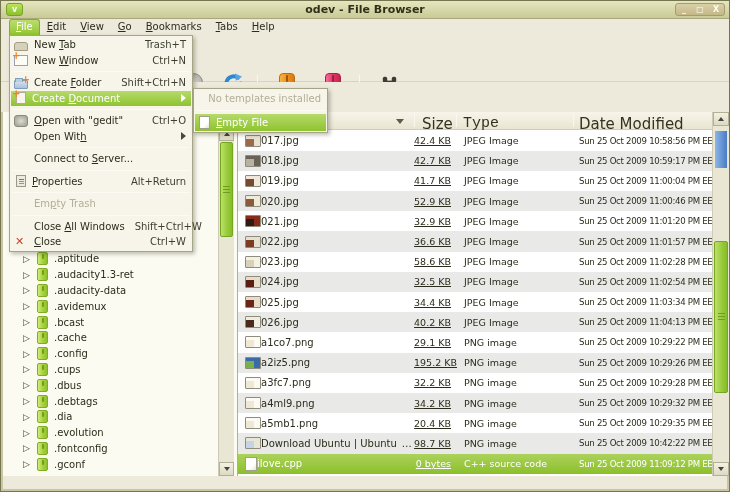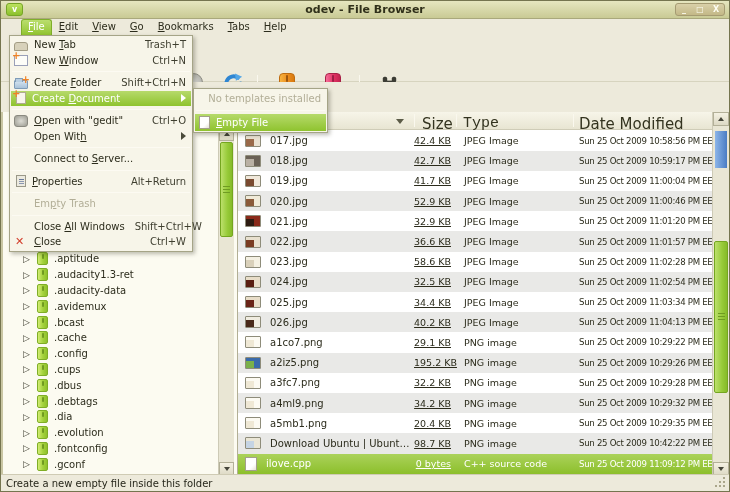--- a/index.html
+++ b/index.html
@@ -17,21 +17,21 @@
   .win-menu-btn{position:absolute;left:5px;top:2px;width:17px;height:13px;border-radius:3px;
     background:linear-gradient(#bce25f,#8bc02c);border:1px solid #76a526;color:#fff;
     font-size:8px;line-height:12px;text-align:center;font-weight:bold;}
   .title{flex:1;text-align:center;font-weight:bold;font-size:11px;color:#30301a;}
   .win-controls{position:absolute;right:4px;top:2px;height:13px;display:flex;
     background:linear-gradient(#d9d0a8,#c3b887);border:1px solid #a59b72;border-radius:3px;}
   .wc{width:16px;text-align:center;color:#fdfdf2;font-size:8px;line-height:12px;font-weight:bold;}
 
   
   .menubar{position:absolute;left:0;top:18px;right:0;height:16px;display:flex;
-    padding-left:20px;background:#edeadb;}
+    padding-left:8px;background:#edeadb;}
   .menu-btn{padding:1px 7px 0 7px;line-height:14px;color:#2c2c1c;}
   .menu-btn.active{background:linear-gradient(#bade6e,#92c531);color:#fff;
     border:1px solid #7fae2a;border-bottom:none;border-radius:3px 3px 0 0;padding:0 6px;}
 
   
   .toolbar{position:absolute;left:0;top:34px;right:0;height:47px;background:#edeadb;
     border-bottom:1px solid #d7d4bf;}
   .tool-btn{position:absolute;top:36px;display:flex;flex-direction:column;align-items:center;}
   .tool-btn .ticon{height:24px;display:flex;align-items:flex-end;}
   .tool-btn .tlabel{margin-top:2px;color:#2f2f20;}
@@ -95,21 +95,21 @@
     background:linear-gradient(#f7f5e9,#e8e5d2);border-bottom:1px solid #cfccb7;color:#33331f;}
   .hdr-cell{position:absolute;top:3px;font-size:15px;white-space:nowrap;}
   .hdr-sep{position:absolute;top:2px;bottom:2px;width:1px;background:#cfcbb5;border-right:1px solid #faf8ee;}
   .sort-chevron{position:absolute;left:158px;top:7px;width:0;height:0;
     border-left:4px solid transparent;border-right:4px solid transparent;border-top:5px solid #5b5b47;}
   .rows{position:absolute;left:0;top:18.5px;right:0;}
   .frow{display:flex;align-items:center;height:20.2px;background:#fff;white-space:nowrap;}
   .frow.alt{background:#e9e9e7;}
   .frow.sel{background:linear-gradient(#abd25b,#8cbf2b);color:#fff;}
   .c-name{width:176px;display:flex;align-items:center;padding-left:7px;overflow:hidden;}
-  .c-name .fname{margin-left:9px;overflow:hidden;text-overflow:ellipsis;}
+  .c-name .fname{margin-left:0;overflow:hidden;text-overflow:ellipsis;}
   .c-size{width:42px;text-align:right;padding-right:5px;font-size:9.5px;text-decoration:underline;}
   .c-type{width:117px;padding-left:8px;font-size:9.5px;}
   .c-date{width:139px;padding-left:6px;font-size:8.6px;letter-spacing:-0.3px;overflow:hidden;}
   .thumb{width:16px;height:12px;border:1px solid #8e8c7a;border-radius:1px;position:relative;
     overflow:hidden;flex:none;}
   .thumb .tin{position:absolute;left:0;top:3px;width:60%;bottom:0;}
   .paper{width:12px;height:14px;flex:none;background:linear-gradient(135deg,#ffffff 65%,#e6e2d4);
     border:1px solid #a39f8d;}
   .list-scroll{position:absolute;left:711px;top:111px;width:17px;height:364px;background:#e9e6d4;
     border-left:1px solid #cdcab6;}
@@ -547,24 +547,20 @@
     <div class="scroll-btn ls-up">
         <span class="tri-up"></span>
       </div>
     <div class="blue-strip"></div>
     <div class="thumb-v" style="top:129px;height:152px;"></div>
     <div class="scroll-btn ls-down">
         <span class="tri-down"></span>
       </div>
   </div>
 
-  <div class="statusbar">
-    <span>Create a new empty file inside this folder</span>
-    <span class="grip"></span>
-  </div>
 
   <div class="menu-panel">
       <div class="menu-item">
         <span class="mi mi-tab-icon"></span>
         <span class="mi-label">New <u>T</u>ab</span>
         <span class="mi-accel">Trash+T</span>
       </div>
       <div class="menu-item">
         <span class="mi mi-window-new-icon"></span>
         <span class="mi-label">New <u>W</u>indow</span>

